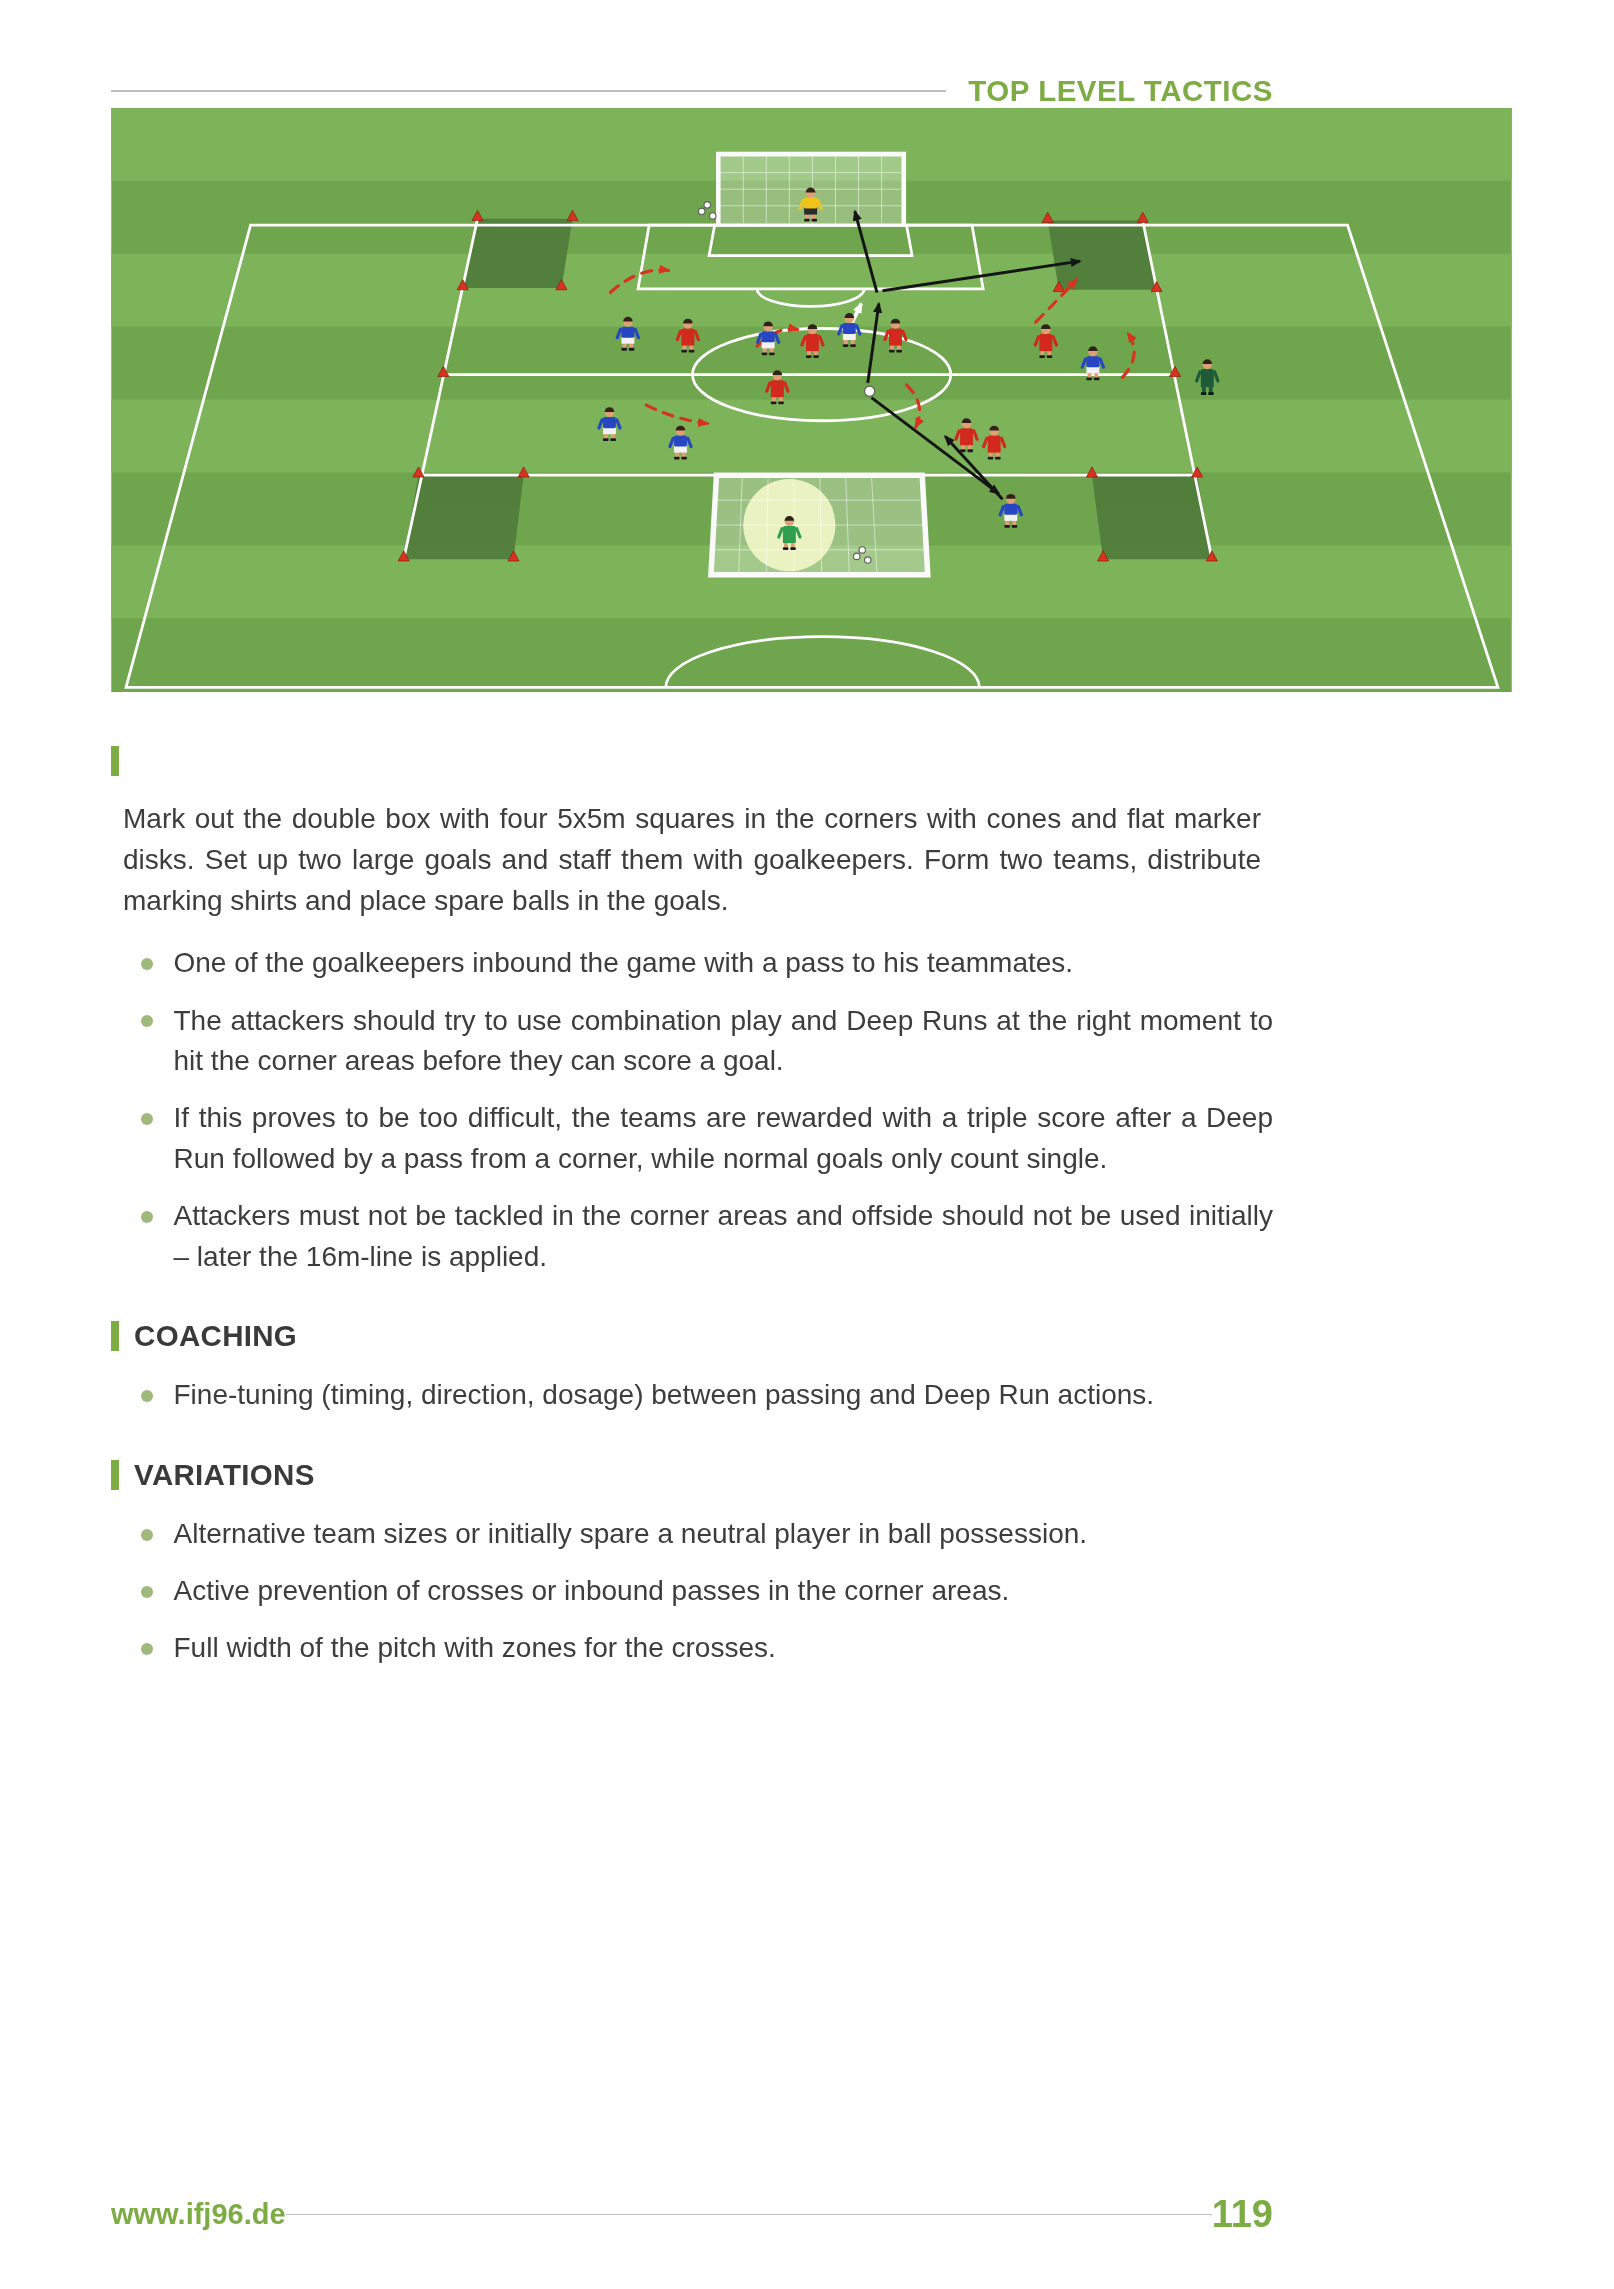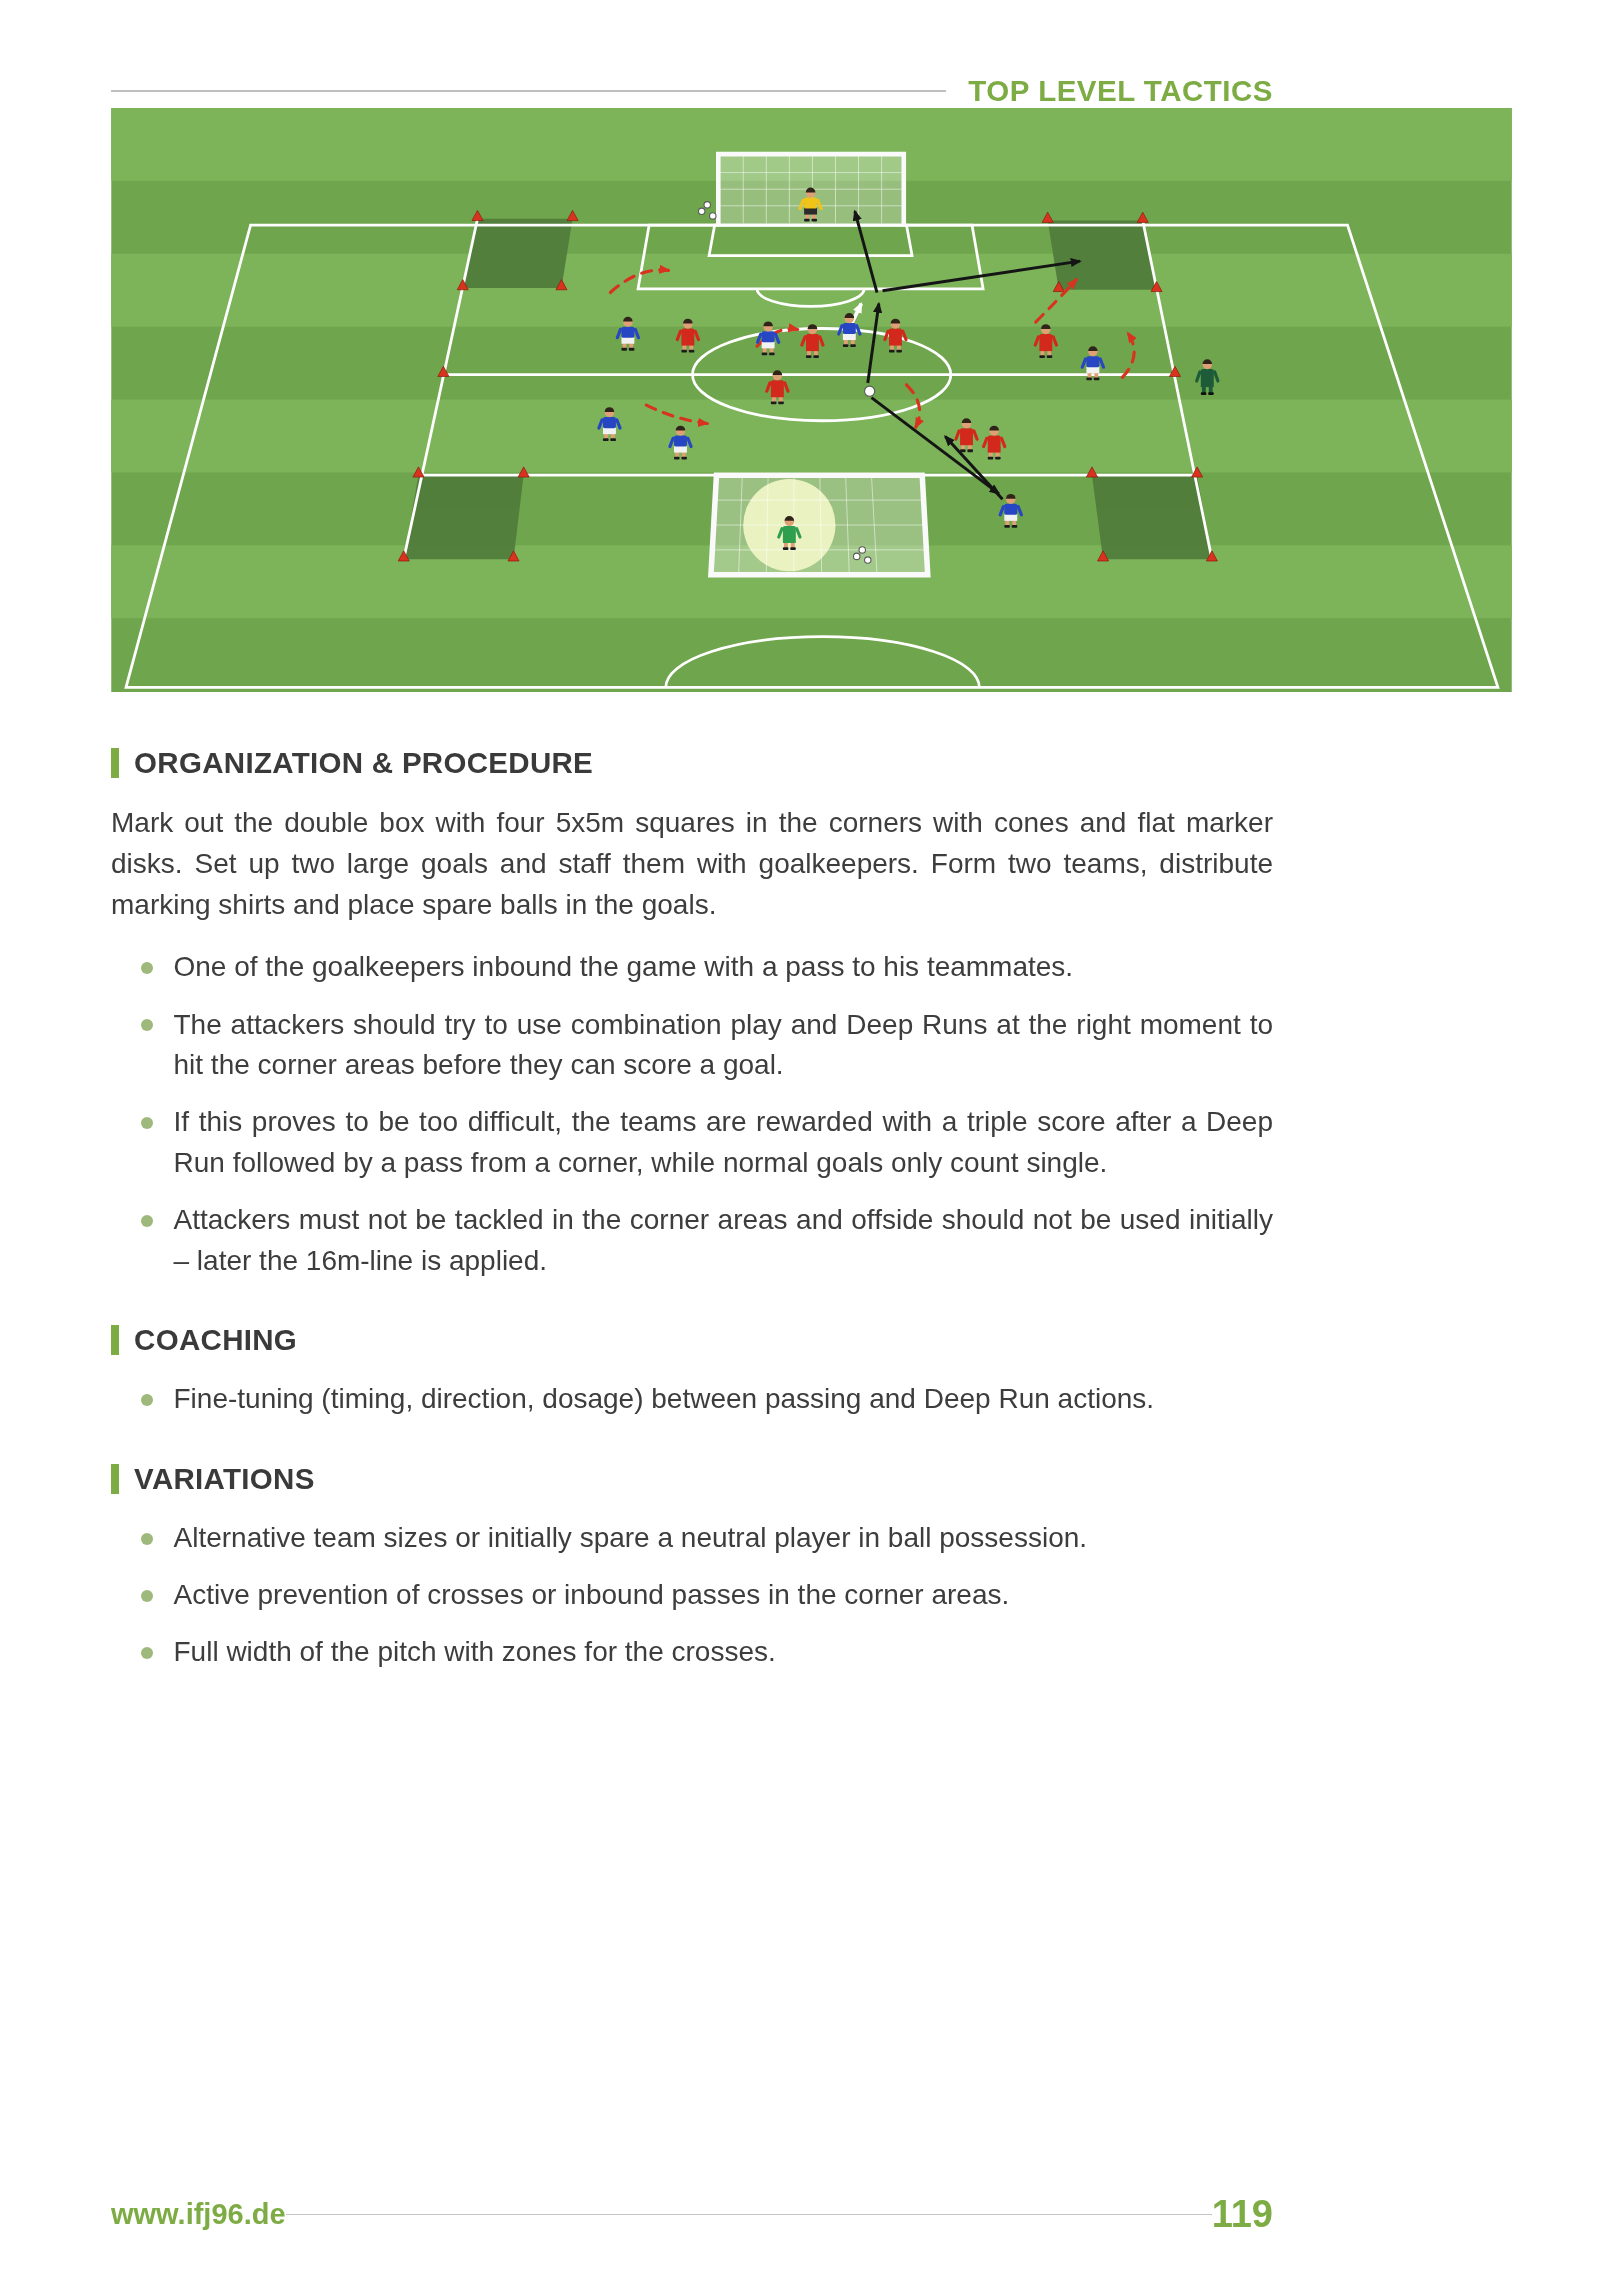--- a/index.html
+++ b/index.html
@@ -19,21 +19,21 @@
   .pitch svg{display:block;width:1401px;height:584px;}
   .cone{fill:#d8331f;stroke:#8f1d10;stroke-width:.8;}
   .ball{fill:#ffffff;stroke:#5a5a5a;stroke-width:1.2;}
   .arrow-pass{fill:none;stroke:#151515;stroke-width:3.2;}
   .arrow-run{fill:none;stroke:#d8331f;stroke-width:3.4;stroke-dasharray:11 9;stroke-linecap:round;}
   .arrow-support{fill:none;stroke:#ffffff;stroke-width:4;}
   
   .section-heading{display:flex;align-items:center;gap:14.8px;margin:42px 0 22px;}
   .section-heading .bar{width:8.3px;height:30px;background:#7dab44;flex:none;}
   .section-heading .heading-text{font-size:29.5px;font-weight:bold;color:#3a3a3a;letter-spacing:0.3px;}
-  .intro{font-size:28px;line-height:1.47;text-align:justify;margin:0 0 22px;color:#3d3d3d;}
+  .intro{font-size:28px;line-height:1.47;text-align:justify;margin:0 12px 22px;color:#3d3d3d;}
   ul.bullets{list-style:none;margin:0 0 7.4px;padding:0 0 0 29.5px;}
   ul.bullets li{
     position:relative;padding-left:33px;margin-bottom:16.6px;
     font-size:28px;line-height:1.45;text-align:justify;color:#3d3d3d;
   }
   ul.bullets li::before{
     content:"";position:absolute;left:0;top:14.8px;width:12px;height:12px;
     border-radius:50%;background:#9fb97d;
   }
   
@@ -244,21 +244,20 @@
           <circle cx="646" cy="105" r="3.5" class="ball"></circle>
           <circle cx="808" cy="486" r="3.5" class="ball"></circle>
           <circle cx="820" cy="490" r="3.5" class="ball"></circle>
           <circle cx="814" cy="479" r="3.5" class="ball"></circle>
         </g>
     </svg>
   </figure>
 
   <div class="section-heading">
     <span class="bar"></span>
-    <span class="heading-text">ORGANIZATION &amp; PROCEDURE</span>
   </div>
   <p class="intro">Mark out the double box with four 5x5m squares in the corners with cones and flat marker disks. Set up two large goals and staff them with goalkeepers. Form two teams, distribute marking shirts and place spare balls in the goals.</p>
   <ul class="bullets">
     <li>One of the goalkeepers inbound the game with a pass to his teammates.</li>
     <li>The attackers should try to use combination play and Deep Runs at the right moment to hit the corner areas before they can score a goal.</li>
     <li>If this proves to be too difficult, the teams are rewarded with a triple score after a Deep Run followed by a pass from a corner, while normal goals only count single.</li>
     <li>Attackers must not be tackled in the corner areas and offside should not be used initially – later the 16m-line is applied.</li>
   </ul>
 
   <div class="section-heading">

